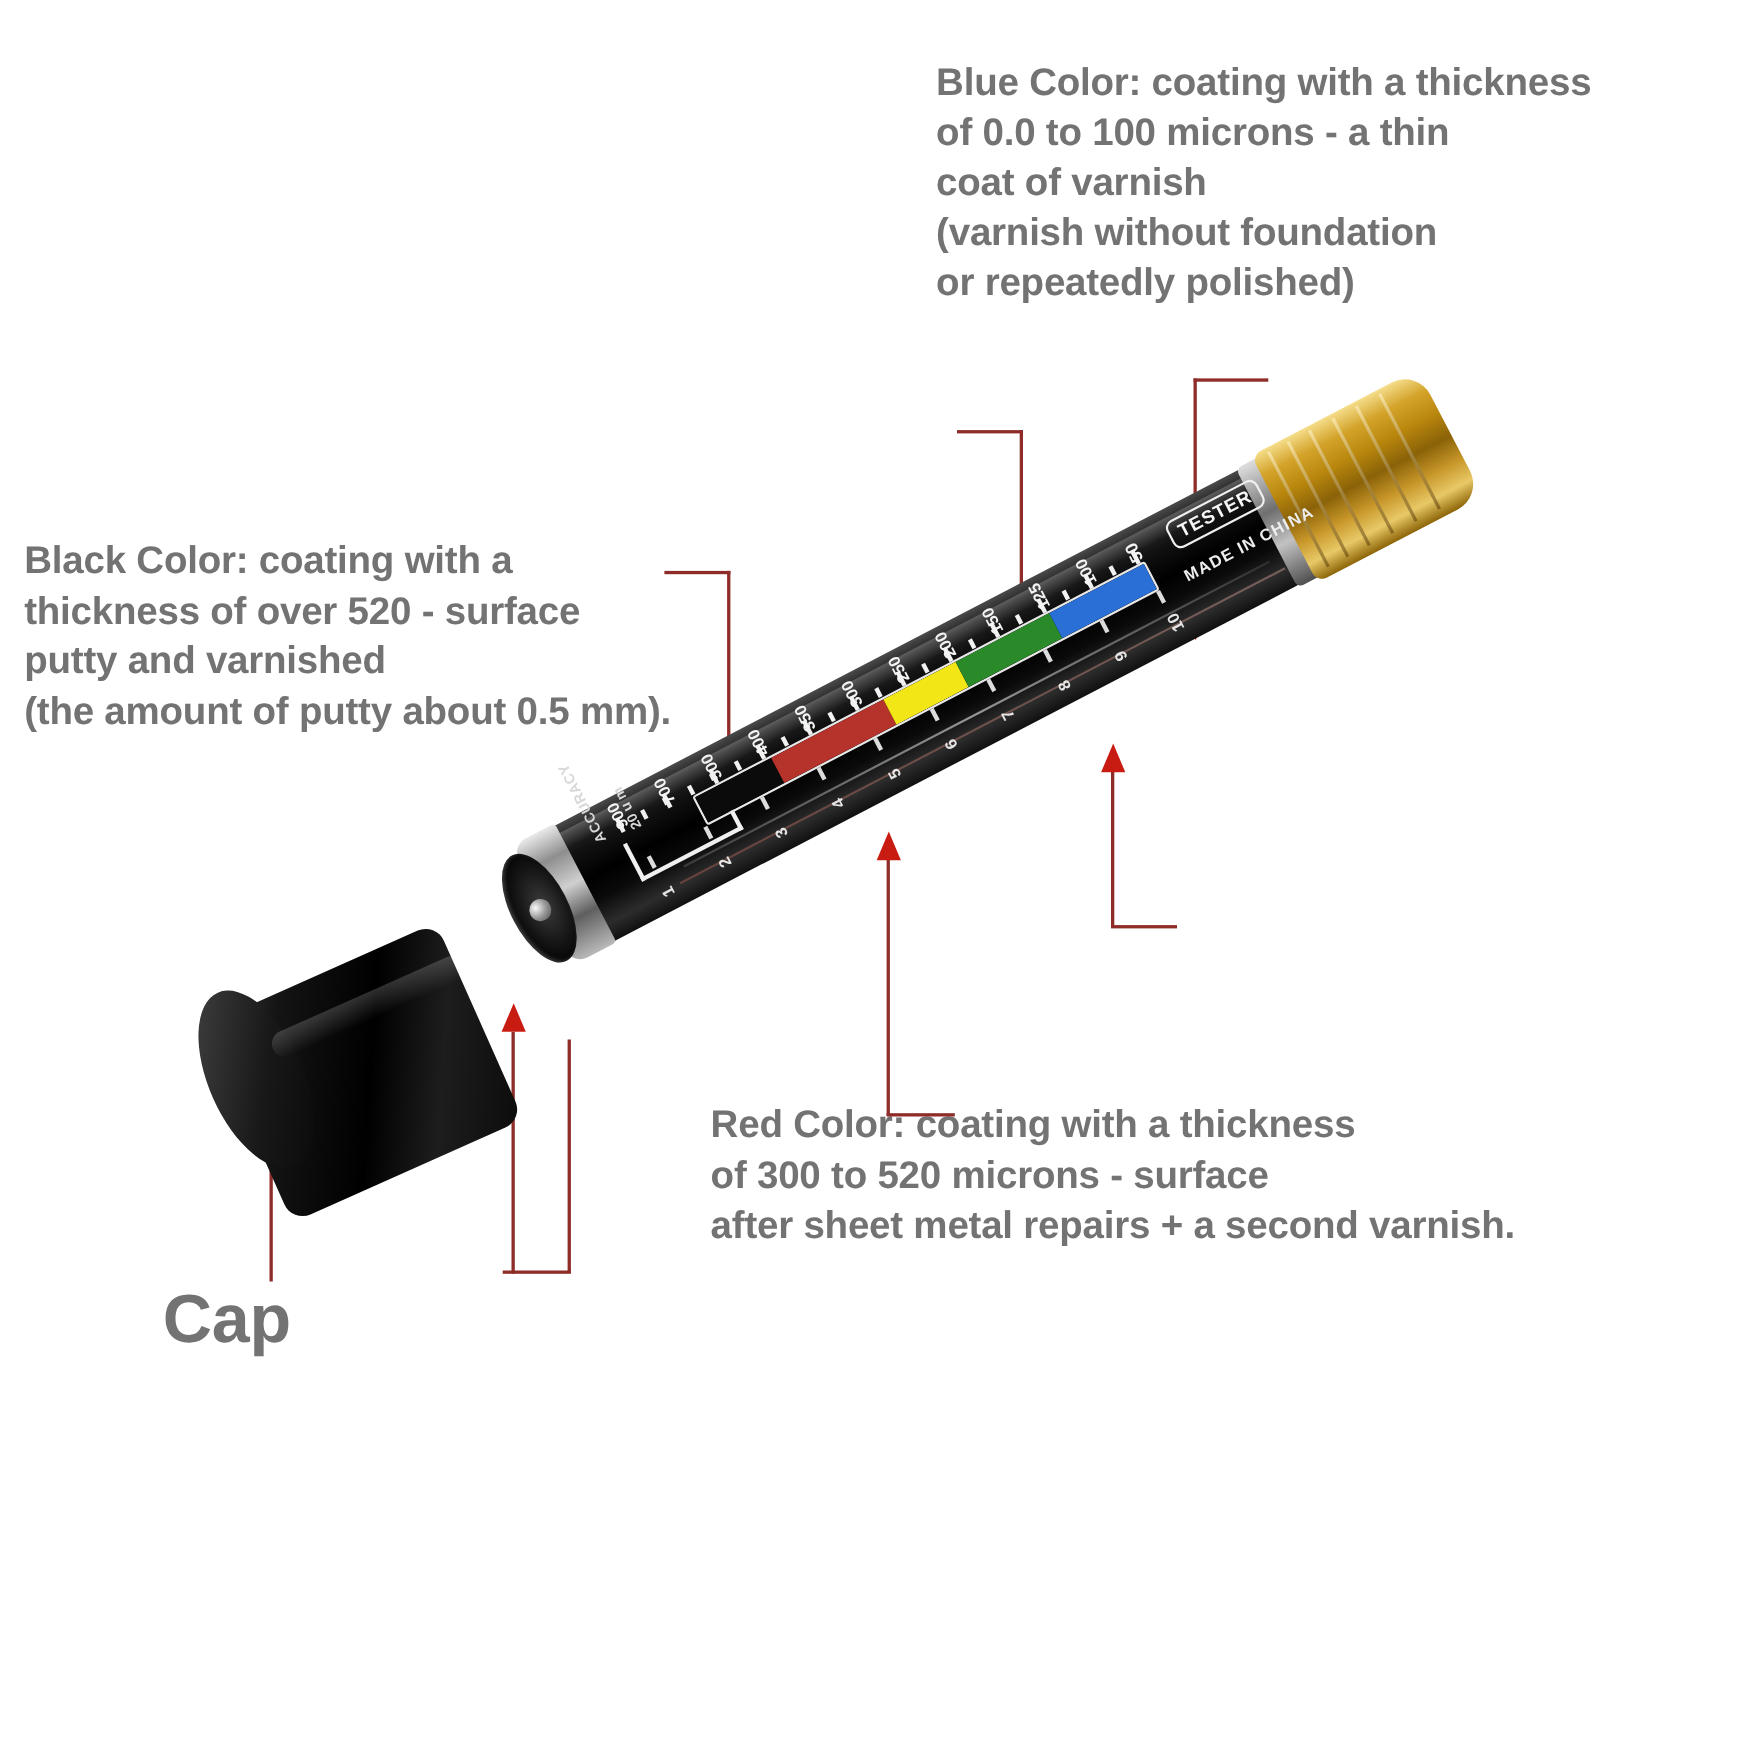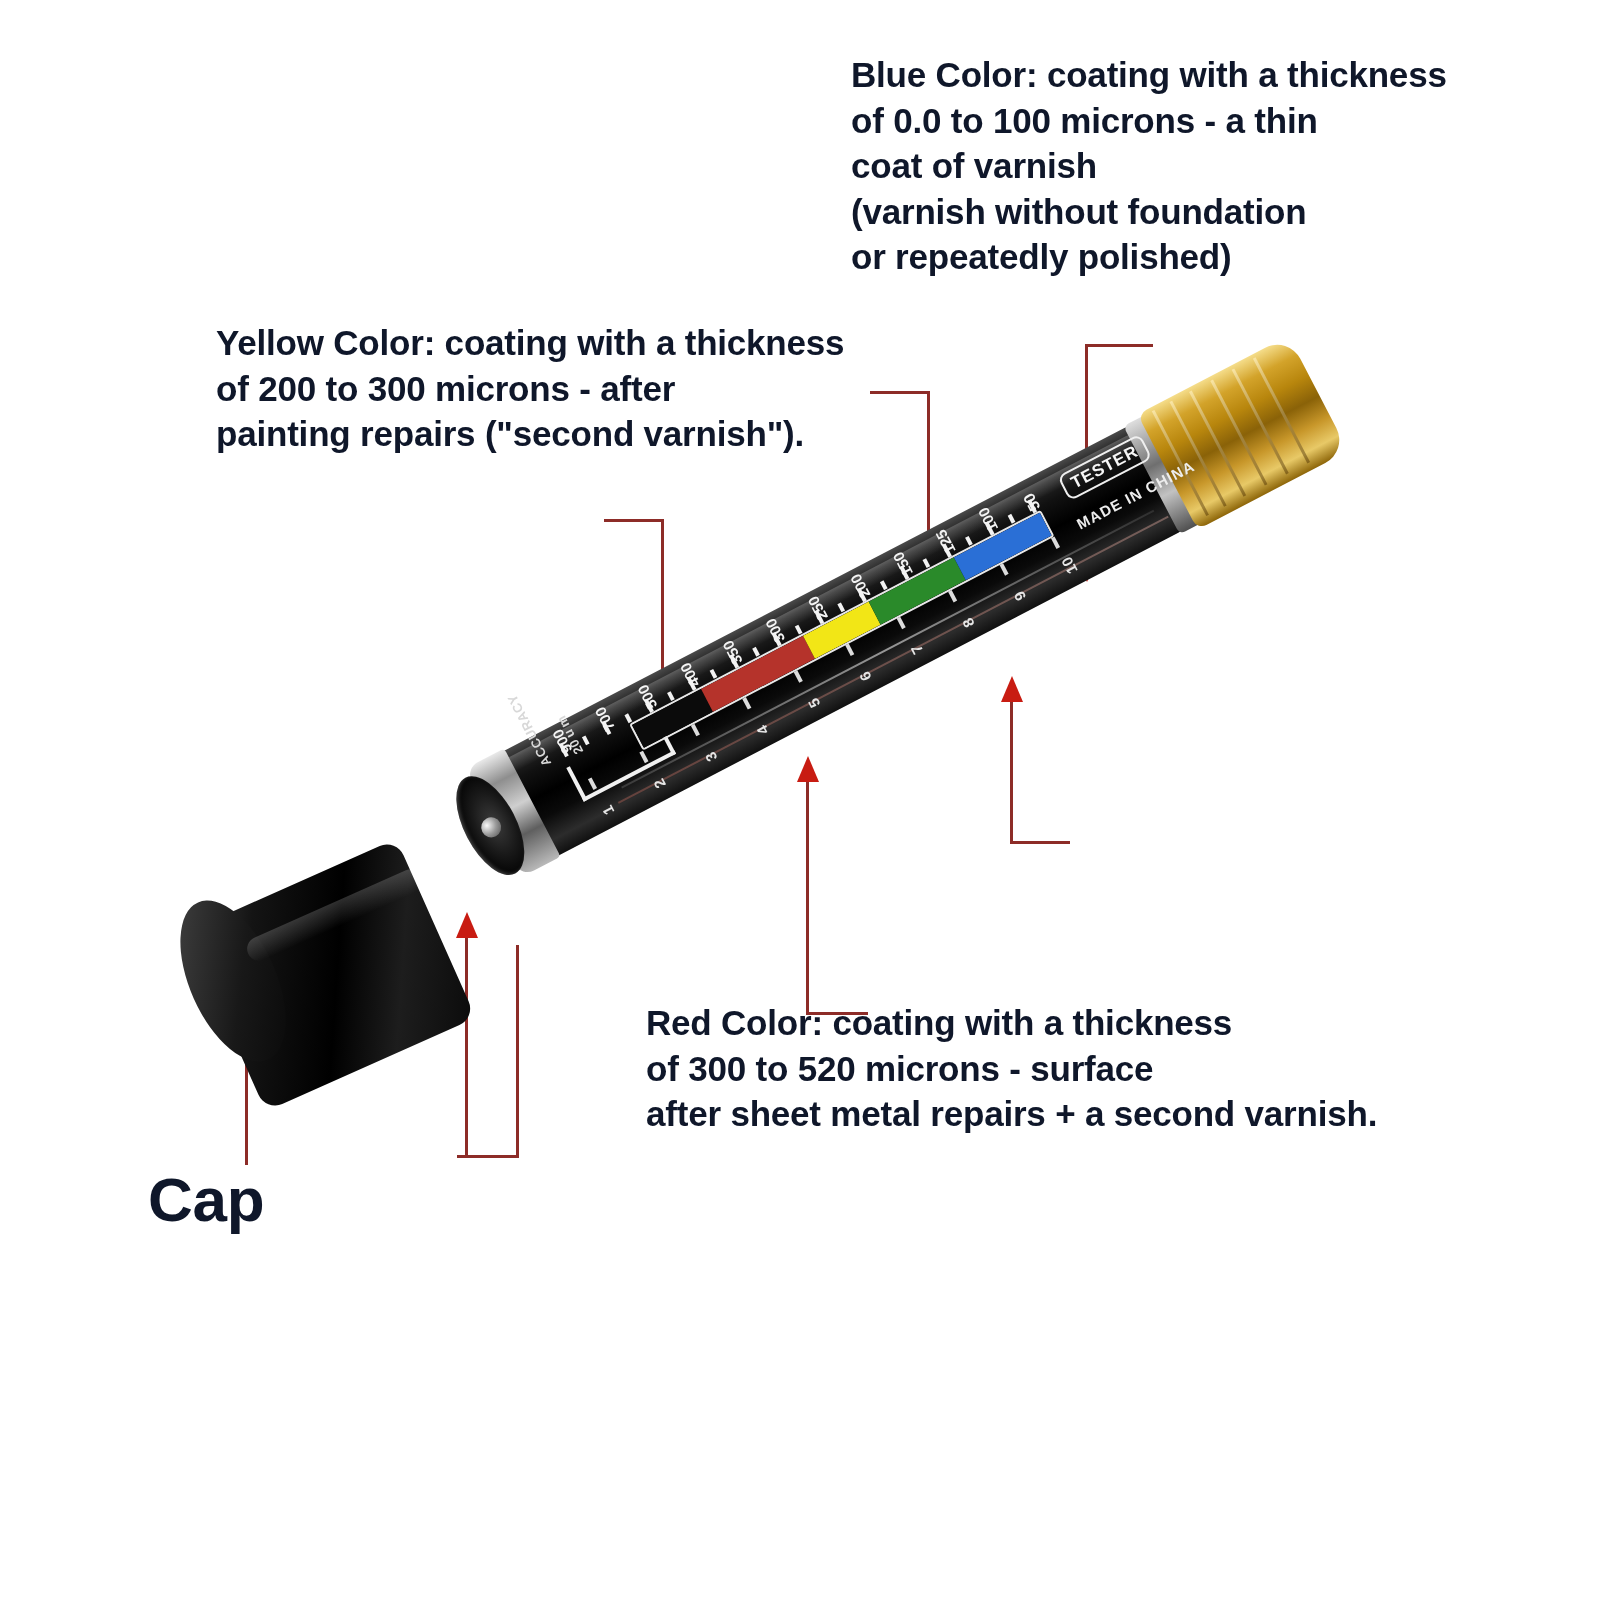--- a/index.html
+++ b/index.html
@@ -10,21 +10,21 @@
     position:relative;
     overflow:hidden;
     -webkit-font-smoothing:antialiased;
   }
   .stage{position:absolute;left:0;top:0;width:1600px;height:1600px;}
 
   
   .note{
     position:absolute;
     font-weight:700;
-    color:#0f172a;
+    color:#737373;
     line-height:1.30;
     letter-spacing:-0.2px;
     white-space:pre-line;
     font-family:"Liberation Sans", sans-serif;
   }
   #note-blue   {left:851px; top:52px;  width:700px; font-size:35px;}
   #note-yellow {left:216px; top:320px; width:760px; font-size:35px;}
   #note-black  {left:22px;  top:487px; width:740px; font-size:35px;}
   #note-green  {left:1038px;top:697px; width:560px; font-size:33px; line-height:1.30;}
   #note-red    {left:646px; top:1000px;width:960px; font-size:35px;}
@@ -186,23 +186,24 @@
 </head>
 <body>
 
 <div class="stage">
 
   <div class="note" id="note-blue">Blue Color: coating with a thickness
 of 0.0 to 100 microns - a thin
 coat of varnish
 (varnish without foundation
 or repeatedly polished)</div>
-  <div class="note" id="note-yellow">Yellow Color: coating with a thickness
-of 200 to 300 microns - after
-painting repairs ("second varnish").</div>
+  <div class="note" id="note-black">Black Color: coating with a
+thickness of over 520 - surface
+putty and varnished
+(the amount of putty about 0.5 mm).</div>
   <div class="note" id="note-red">Red Color: coating with a thickness
 of 300 to 520 microns - surface
 after sheet metal repairs + a second varnish.</div>
   <div class="note" id="note-cap">Cap</div>
 
   <div class="lead h" style="left:1085px;top:344px;width:68px;"></div>
   <div class="lead v" style="left:1085px;top:344px;height:222px;"></div>
   <div class="arrowhead arrow-down" style="left:1076px;top:556px;"></div>
 
   <div class="lead h" style="left:870px;top:391px;width:60px;"></div>

